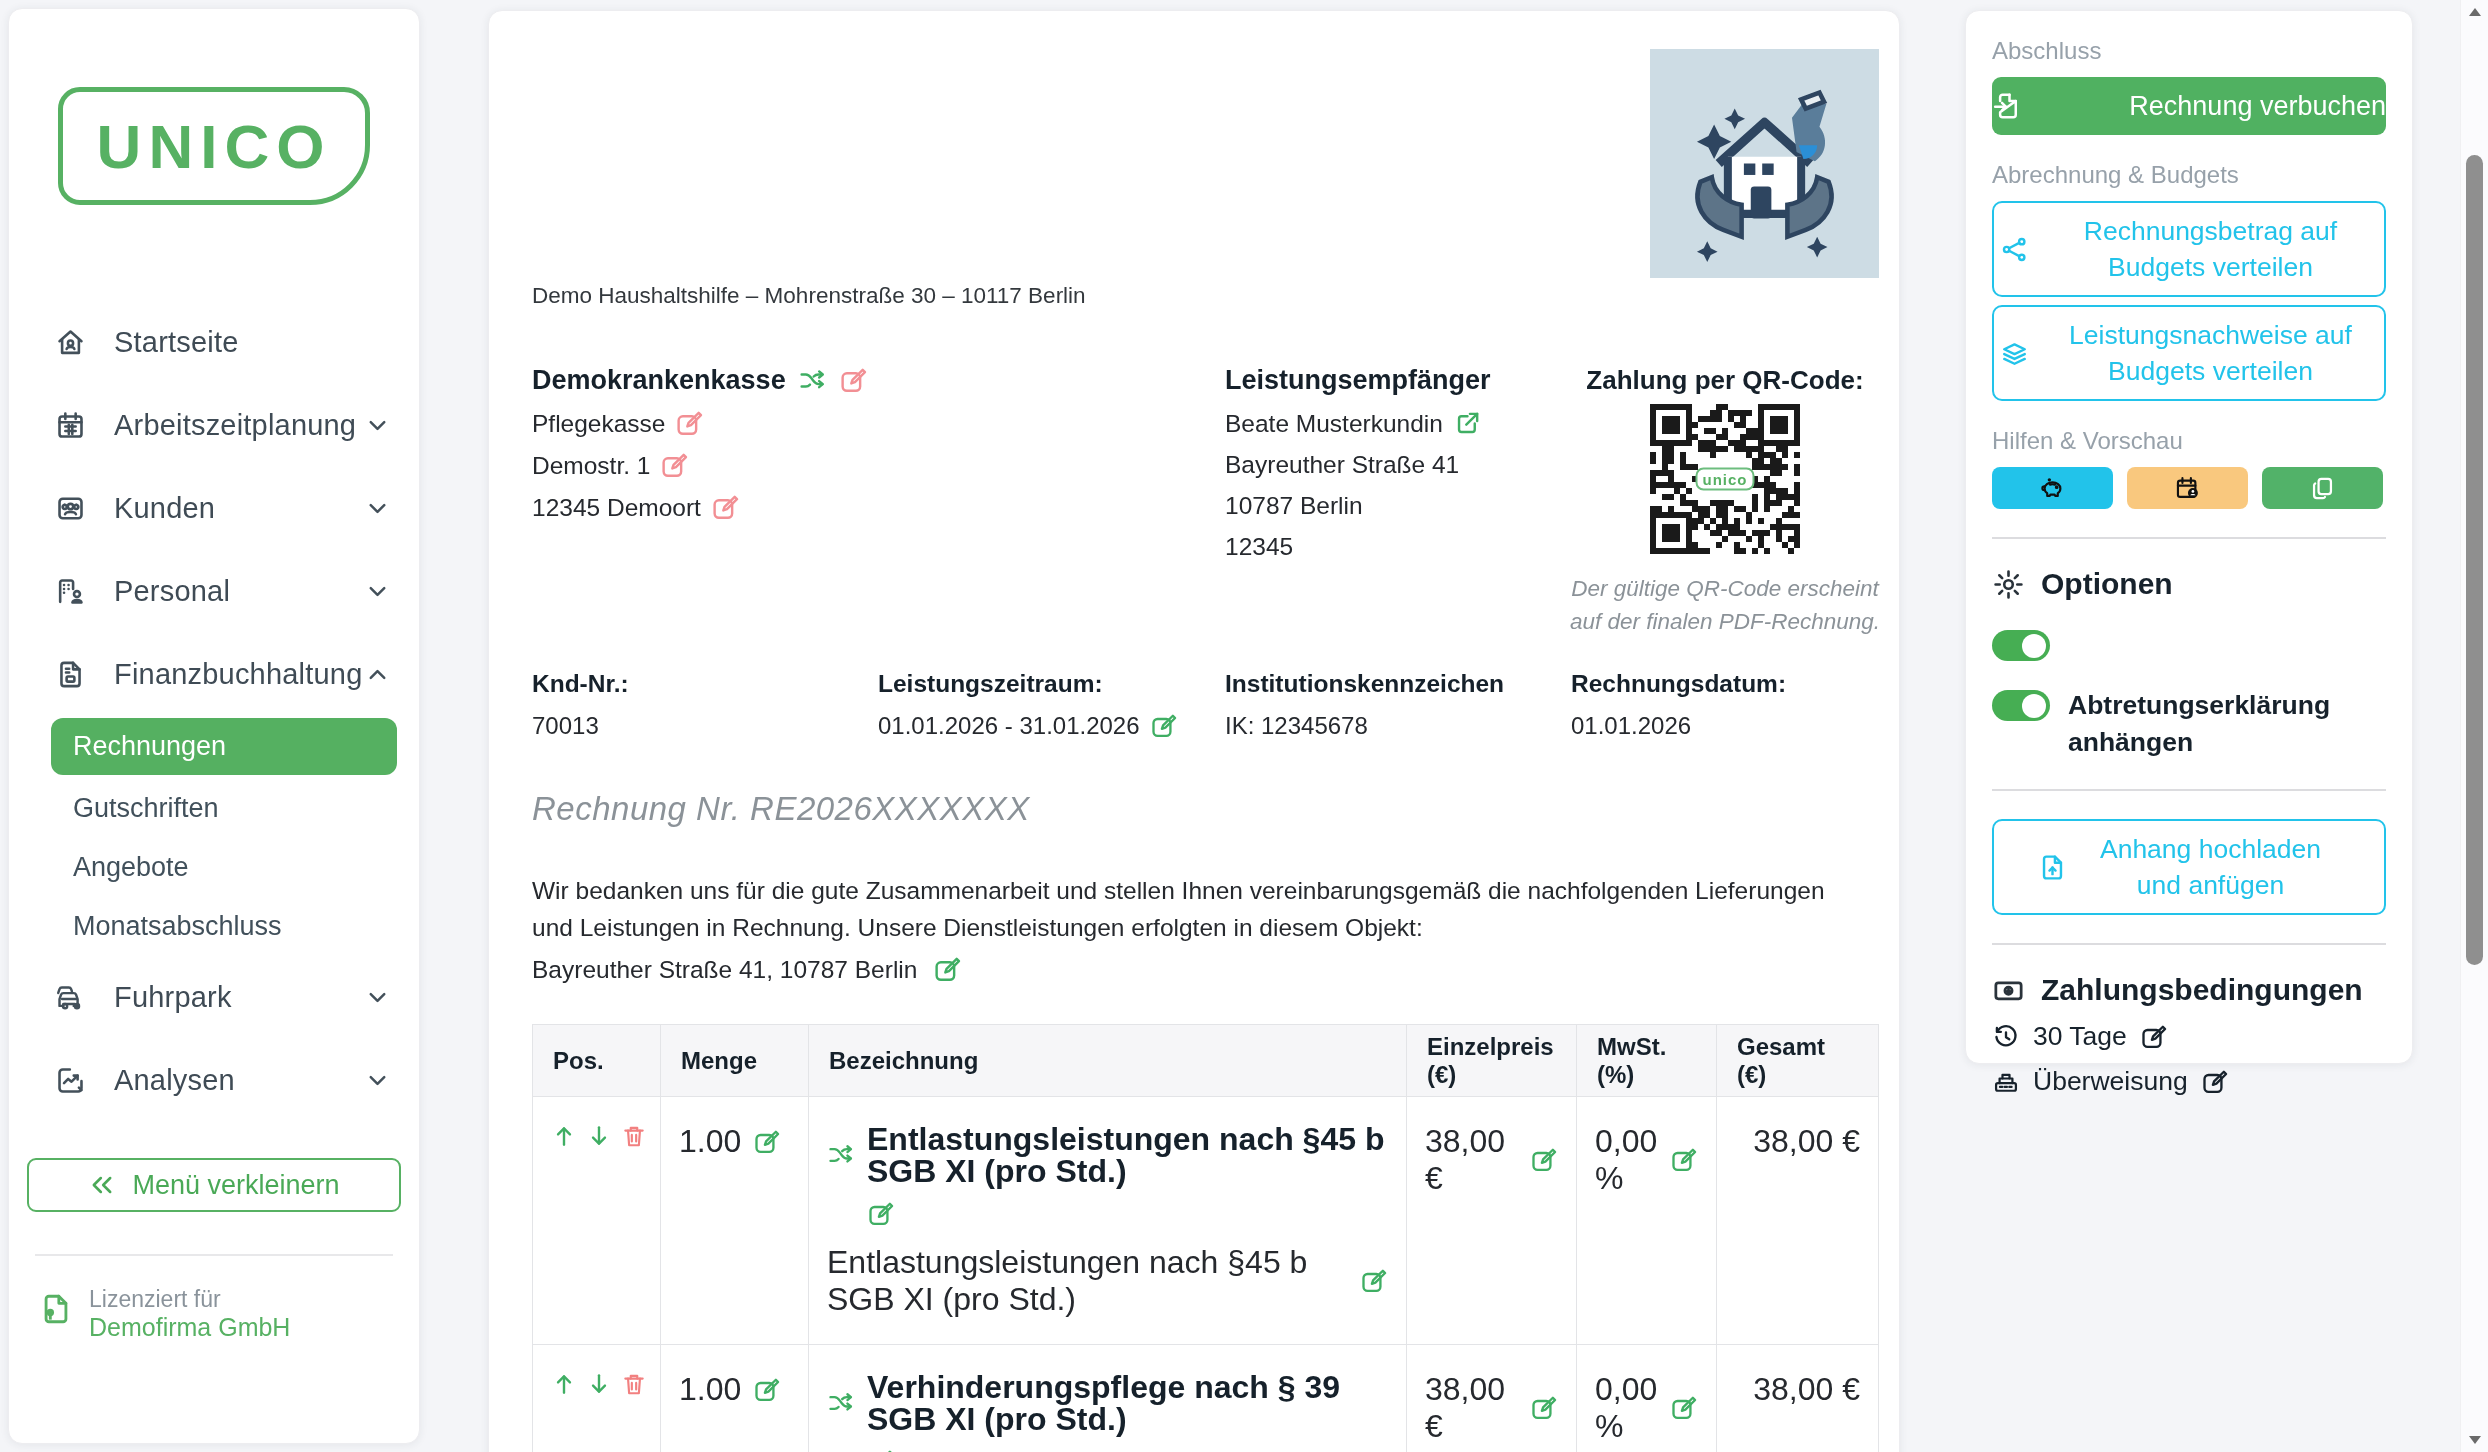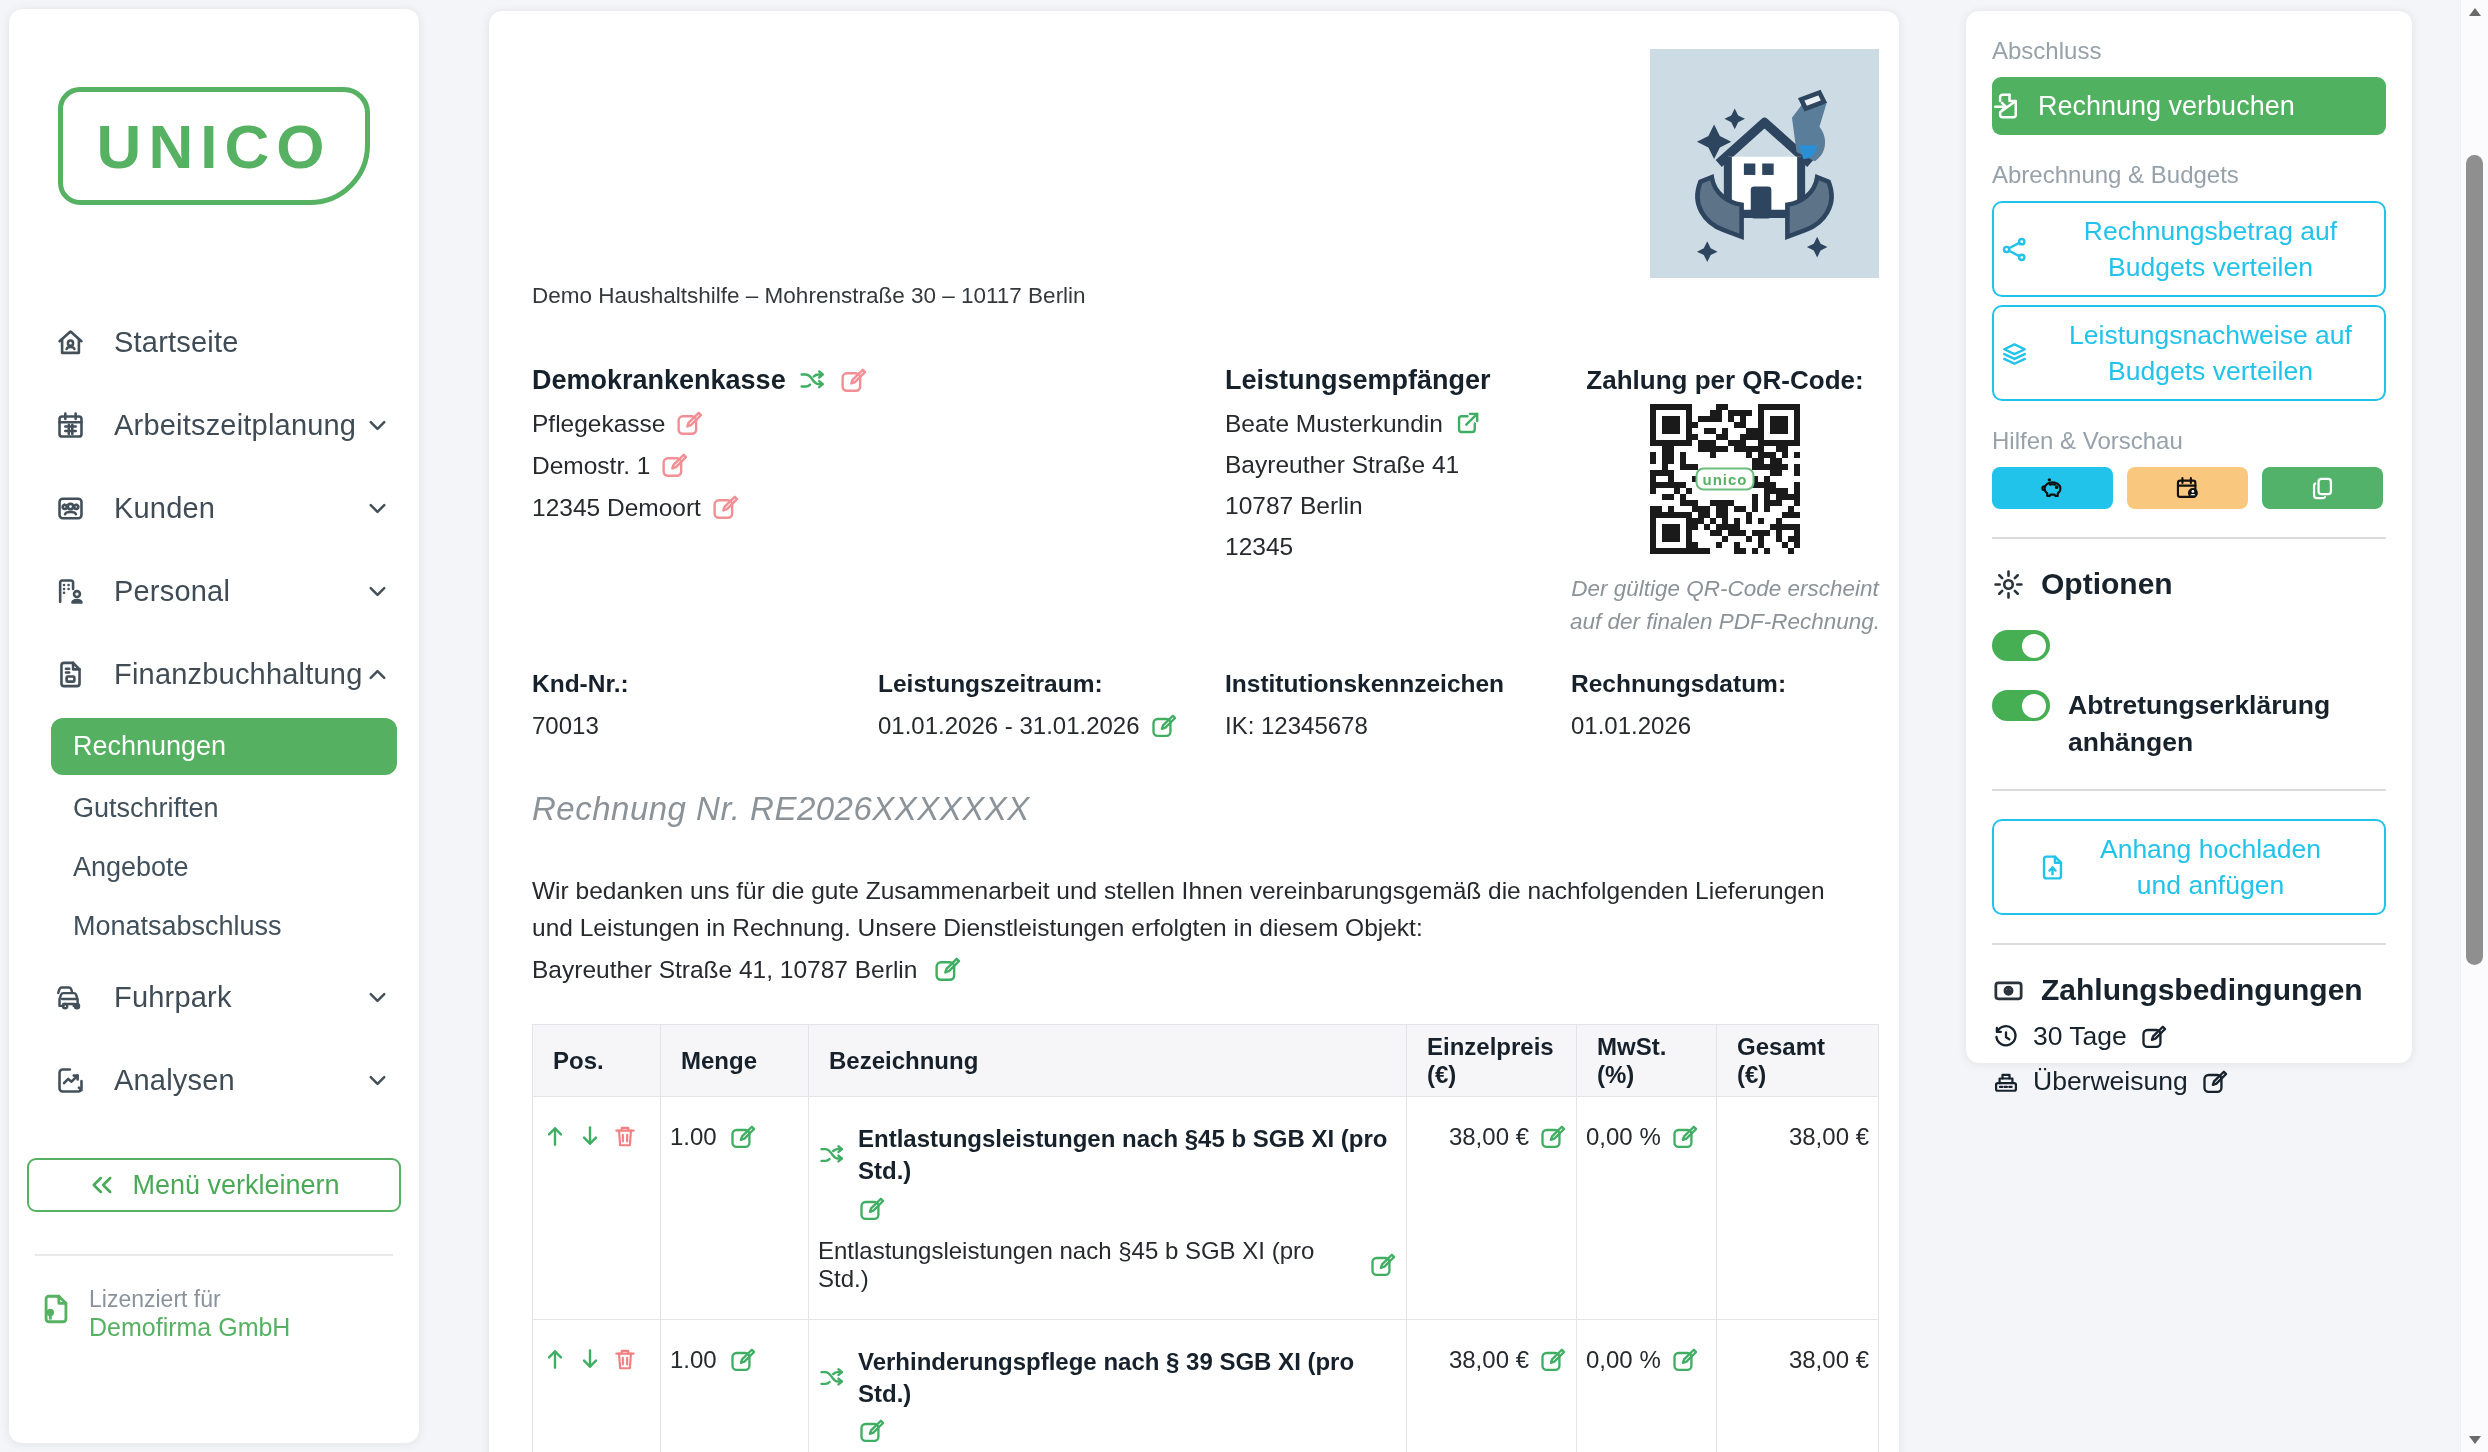--- a/index.html
+++ b/index.html
@@ -71,42 +71,42 @@
   .object-line { display:flex; align-items:center; gap:16px; font-size:24.5px; margin-top:9px; }
   .object-line .ic { width:29px; height:29px; }
 
   table.items { margin-top:40px; width:1346px; border-collapse:collapse; table-layout:fixed; }
   table.items th, table.items td { border:1px solid #e3e4e7; }
   table.items th {
     background:#f6f6f8; font-size:24px; font-weight:bold; color:#16212b;
     height:72px; text-align:left; padding:0 20px;
   }
   th.r, td.r { text-align:right; }
-  table.items td { padding:26px 9px; vertical-align:top; font-size:24px; }
+  table.items td { padding:26px 18px; vertical-align:top; font-size:32px; }
   .c-pos { width:128px; } .c-qty { width:148px; } .c-bez { width:598px; }
   .c-unit { width:170px; } .c-vat { width:140px; } .c-total { width:162px; }
   .pos-icons { display:flex; gap:9px; align-items:center; }
   .pos-icons .ic { width:26px; height:26px; cursor:pointer; }
   .qty-cell { display:flex; gap:12px; align-items:center; }
   .qty-cell .ic, .amt .ic { width:28px; height:28px; cursor:pointer; }
   .amt { display:flex; gap:10px; align-items:center; justify-content:flex-end; }
   .amt.l { justify-content:flex-start; }
   .bez-title { display:flex; align-items:center; gap:12px; font-weight:bold; color:#16212b; line-height:32px; }
   .bez-title .ic { width:28px; height:28px; }
   .bez-editline { margin:6px 0 0 40px; }
   .bez-editline .ic { width:28px; height:28px; cursor:pointer; }
   .bez-sub { margin-top:14px; display:flex; align-items:center; gap:12px; color:#26292e; }
   .bez-sub .ic { width:28px; height:28px; cursor:pointer; }
 
   
   #panel { position:absolute; left:1965px; top:10px; width:448px; height:1054px; padding:26px 26px; }
   .plabel { font-size:24px; color:#97a1aa; margin-bottom:12px; }
   .btn-green {
     width:100%; height:58px; background:#50b161; border:none; border-radius:9px; color:#fff;
-    font-size:27px; font-family:inherit; display:flex; align-items:center; justify-content:flex-start; gap:16px; cursor:pointer;
+    font-size:27px; font-family:inherit; display:flex; align-items:center; justify-content:space-between; gap:16px; cursor:pointer;
   }
   .btn-green .ic { width:30px; height:30px; }
   .btn-outline-cyan {
     width:100%; min-height:86px; background:#fff; border:2px solid #22c3ea; border-radius:10px; color:#22c3ea;
     font-size:26.5px; line-height:36px; font-family:inherit; display:flex; align-items:center; justify-content:center;
     gap:14px; cursor:pointer; padding:10px 6px; text-align:center;
   }
   .btn-outline-cyan .ic { width:29px; height:29px; flex:none; }
   .gap8 { height:8px; } .gap26 { height:26px; }
   .mini-row { display:flex; gap:14px; }

